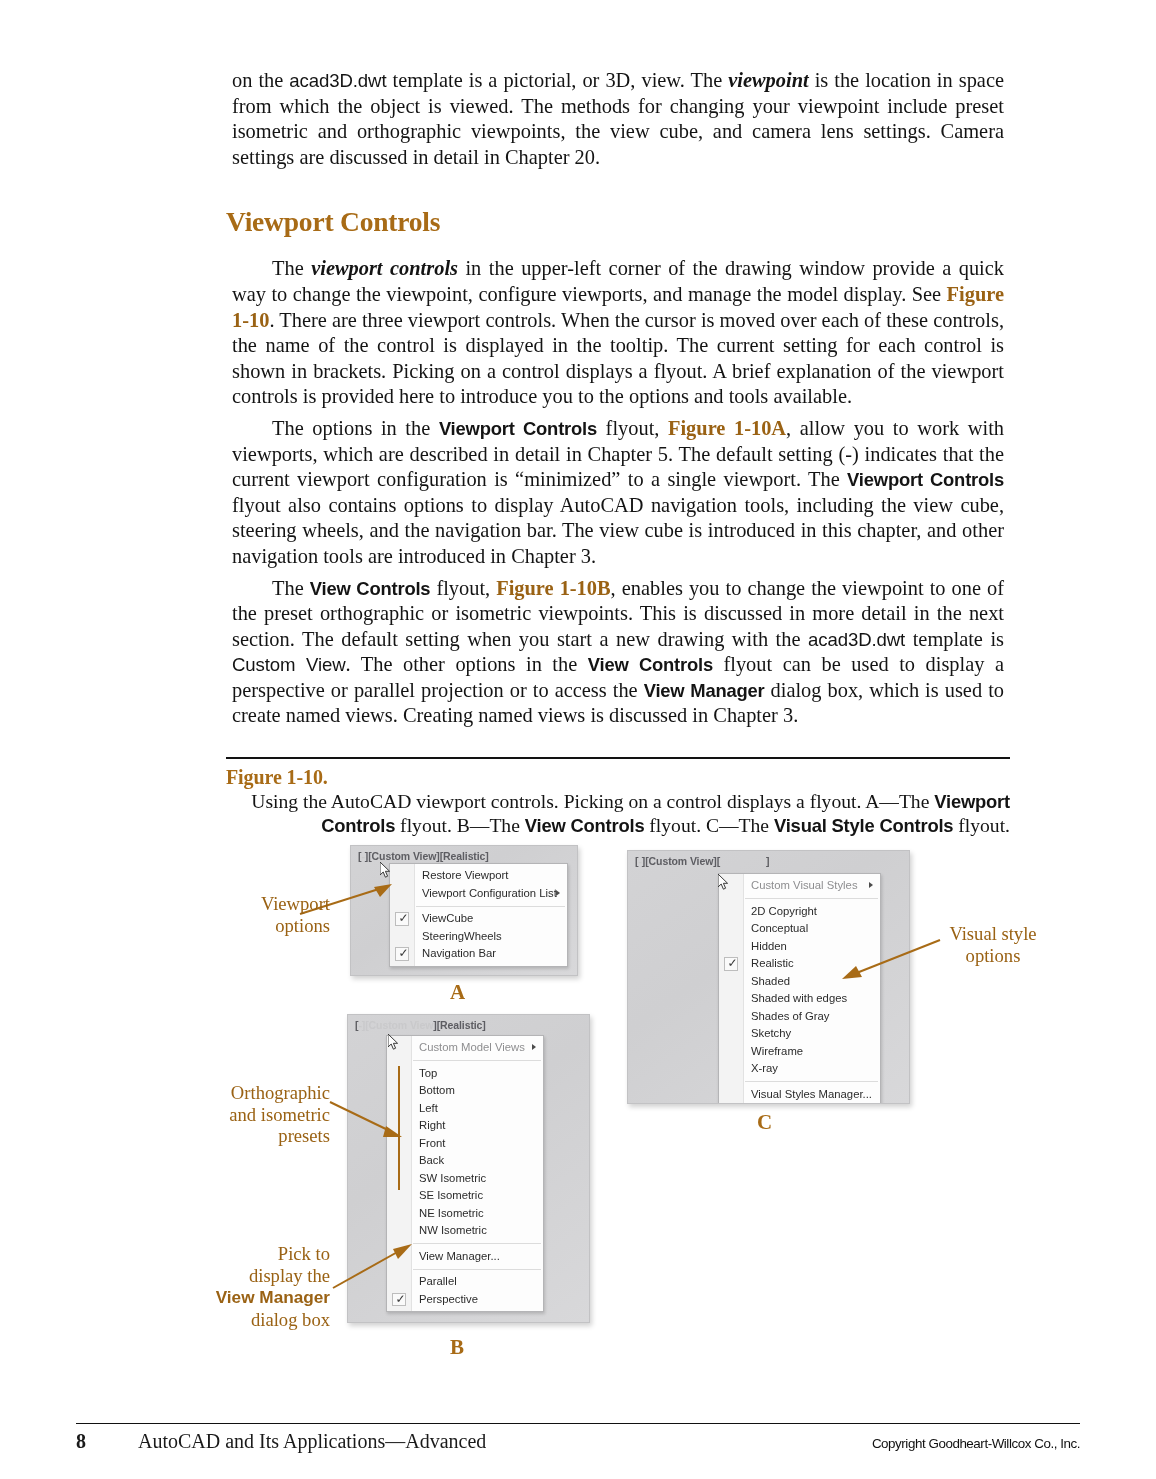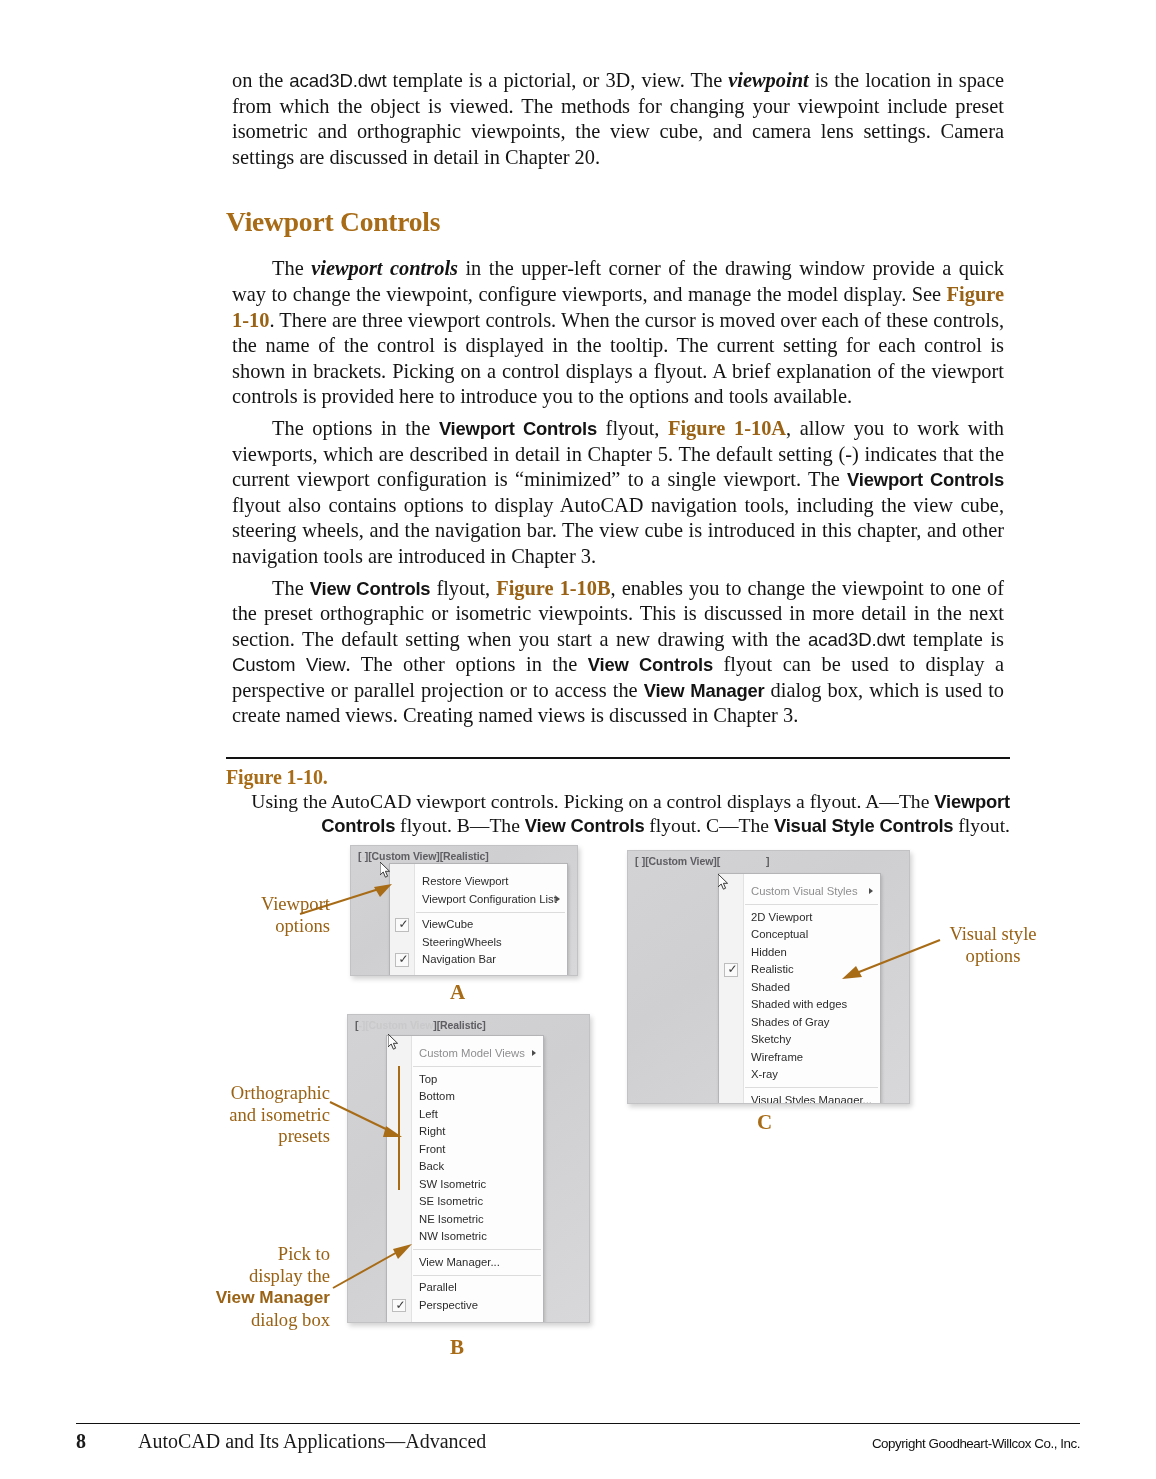--- a/index.html
+++ b/index.html
@@ -125,21 +125,21 @@
   .shot-title .dim { color: #c9c9cb; }
 
   .menu {
     position: absolute;
     background: #fdfdfd;
     border: 1px solid #b4b4b6;
     box-shadow: 1px 2px 3px rgba(0,0,0,0.16);
     font-family: "Liberation Sans", sans-serif;
     font-size: 11.3px;
     color: #2b2b2b;
-    padding: 9px 0;
+    padding: 3px 0;
   }
   .menu .gutter {
     position: absolute;
     left: 0; top: 0; bottom: 0;
     width: 24px;
     background: #f3f3f3;
     border-right: 1px solid #e2e2e2;
   }
   .mi {
     position: relative;
@@ -322,21 +322,21 @@
 
   <div class="fig-letter" style="left:450px; top:980px;">A</div>
 
   <div class="shot" style="left:627px; top:850px; width:283px; height:254px;">
     <div class="shot-title"><span>[</span><span class="dim">-</span><span>][Custom View][</span><span style="display:inline-block;width:46px;"></span><span>]</span></div>
 
     <div class="menu" id="menuC" style="left:90px; top:22px; width:161px;">
       <div class="gutter"></div>
     <div class="mi dimmed"><span>Custom Visual Styles</span><span class="arrow"></span></div>
         <div class="sep"></div>
-        <div class="mi"><span>2D Viewport</span></div>
+        <div class="mi"><span>2D Copyright</span></div>
         <div class="mi"><span>Conceptual</span></div>
         <div class="mi"><span>Hidden</span></div>
         <div class="mi"><span class="chkbox"></span><span class="chk">✓</span><span>Realistic</span></div>
         <div class="mi"><span>Shaded</span></div>
         <div class="mi"><span>Shaded with edges</span></div>
         <div class="mi"><span>Shades of Gray</span></div>
         <div class="mi"><span>Sketchy</span></div>
         <div class="mi"><span>Wireframe</span></div>
         <div class="mi"><span>X-ray</span></div>
         <div class="sep"></div>

